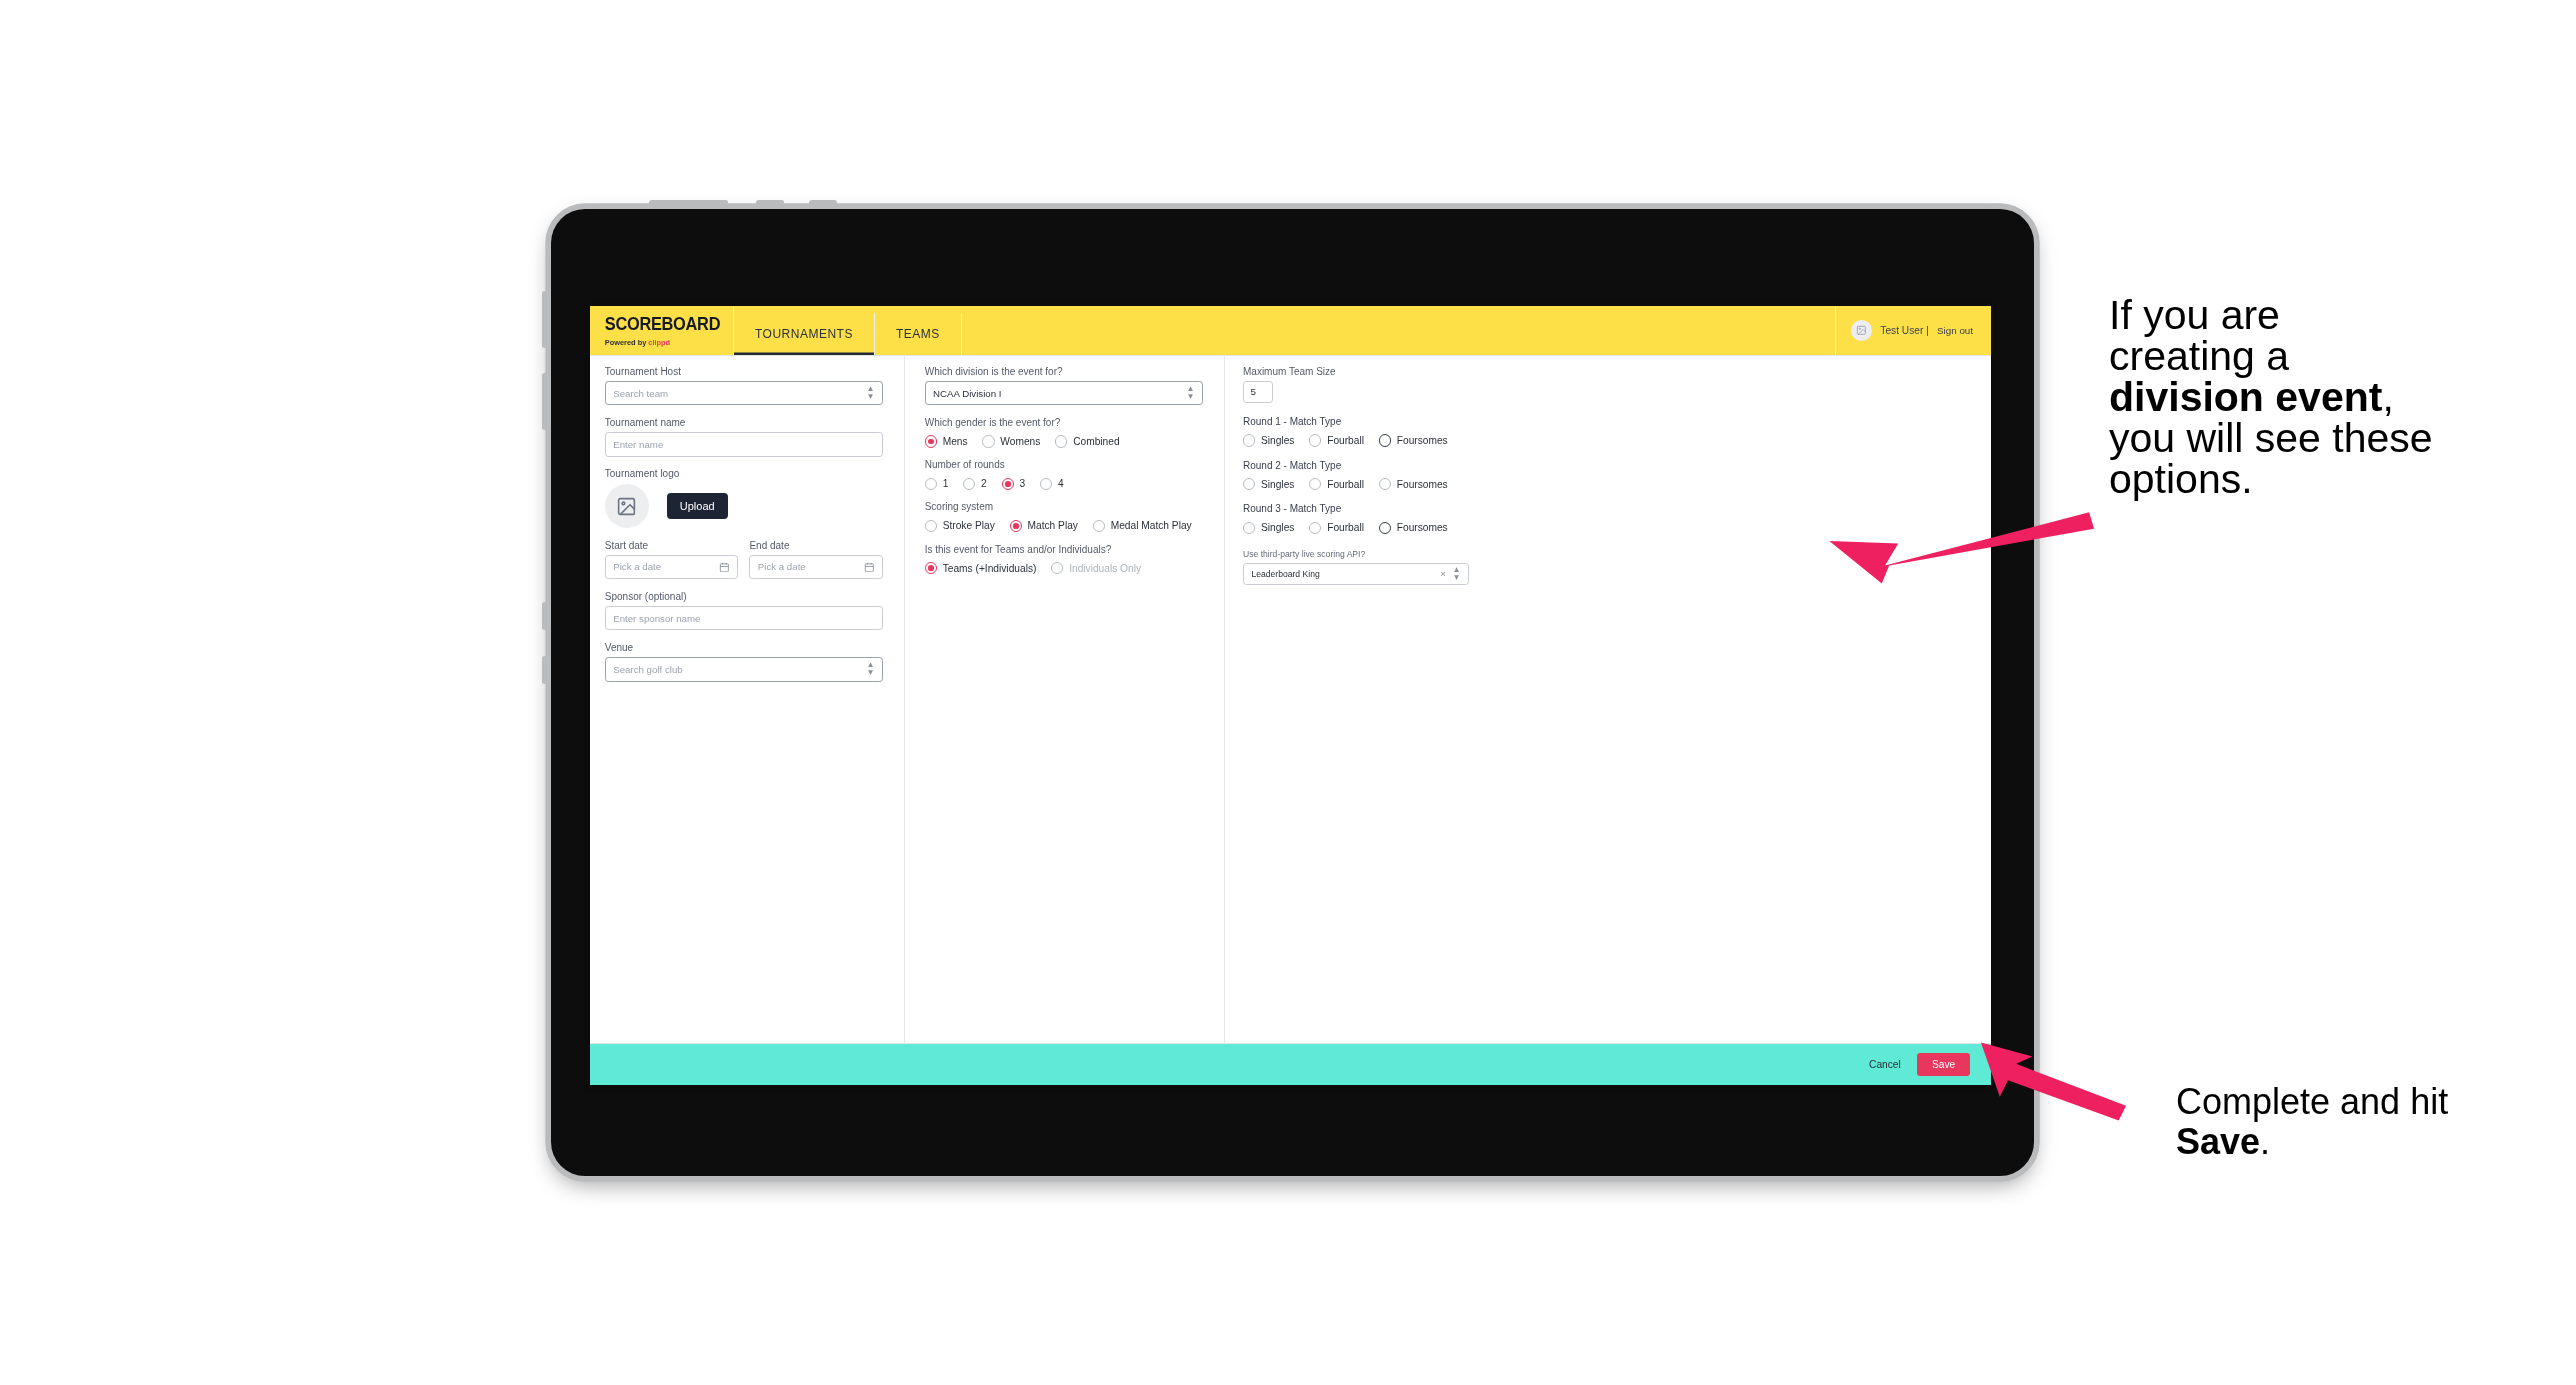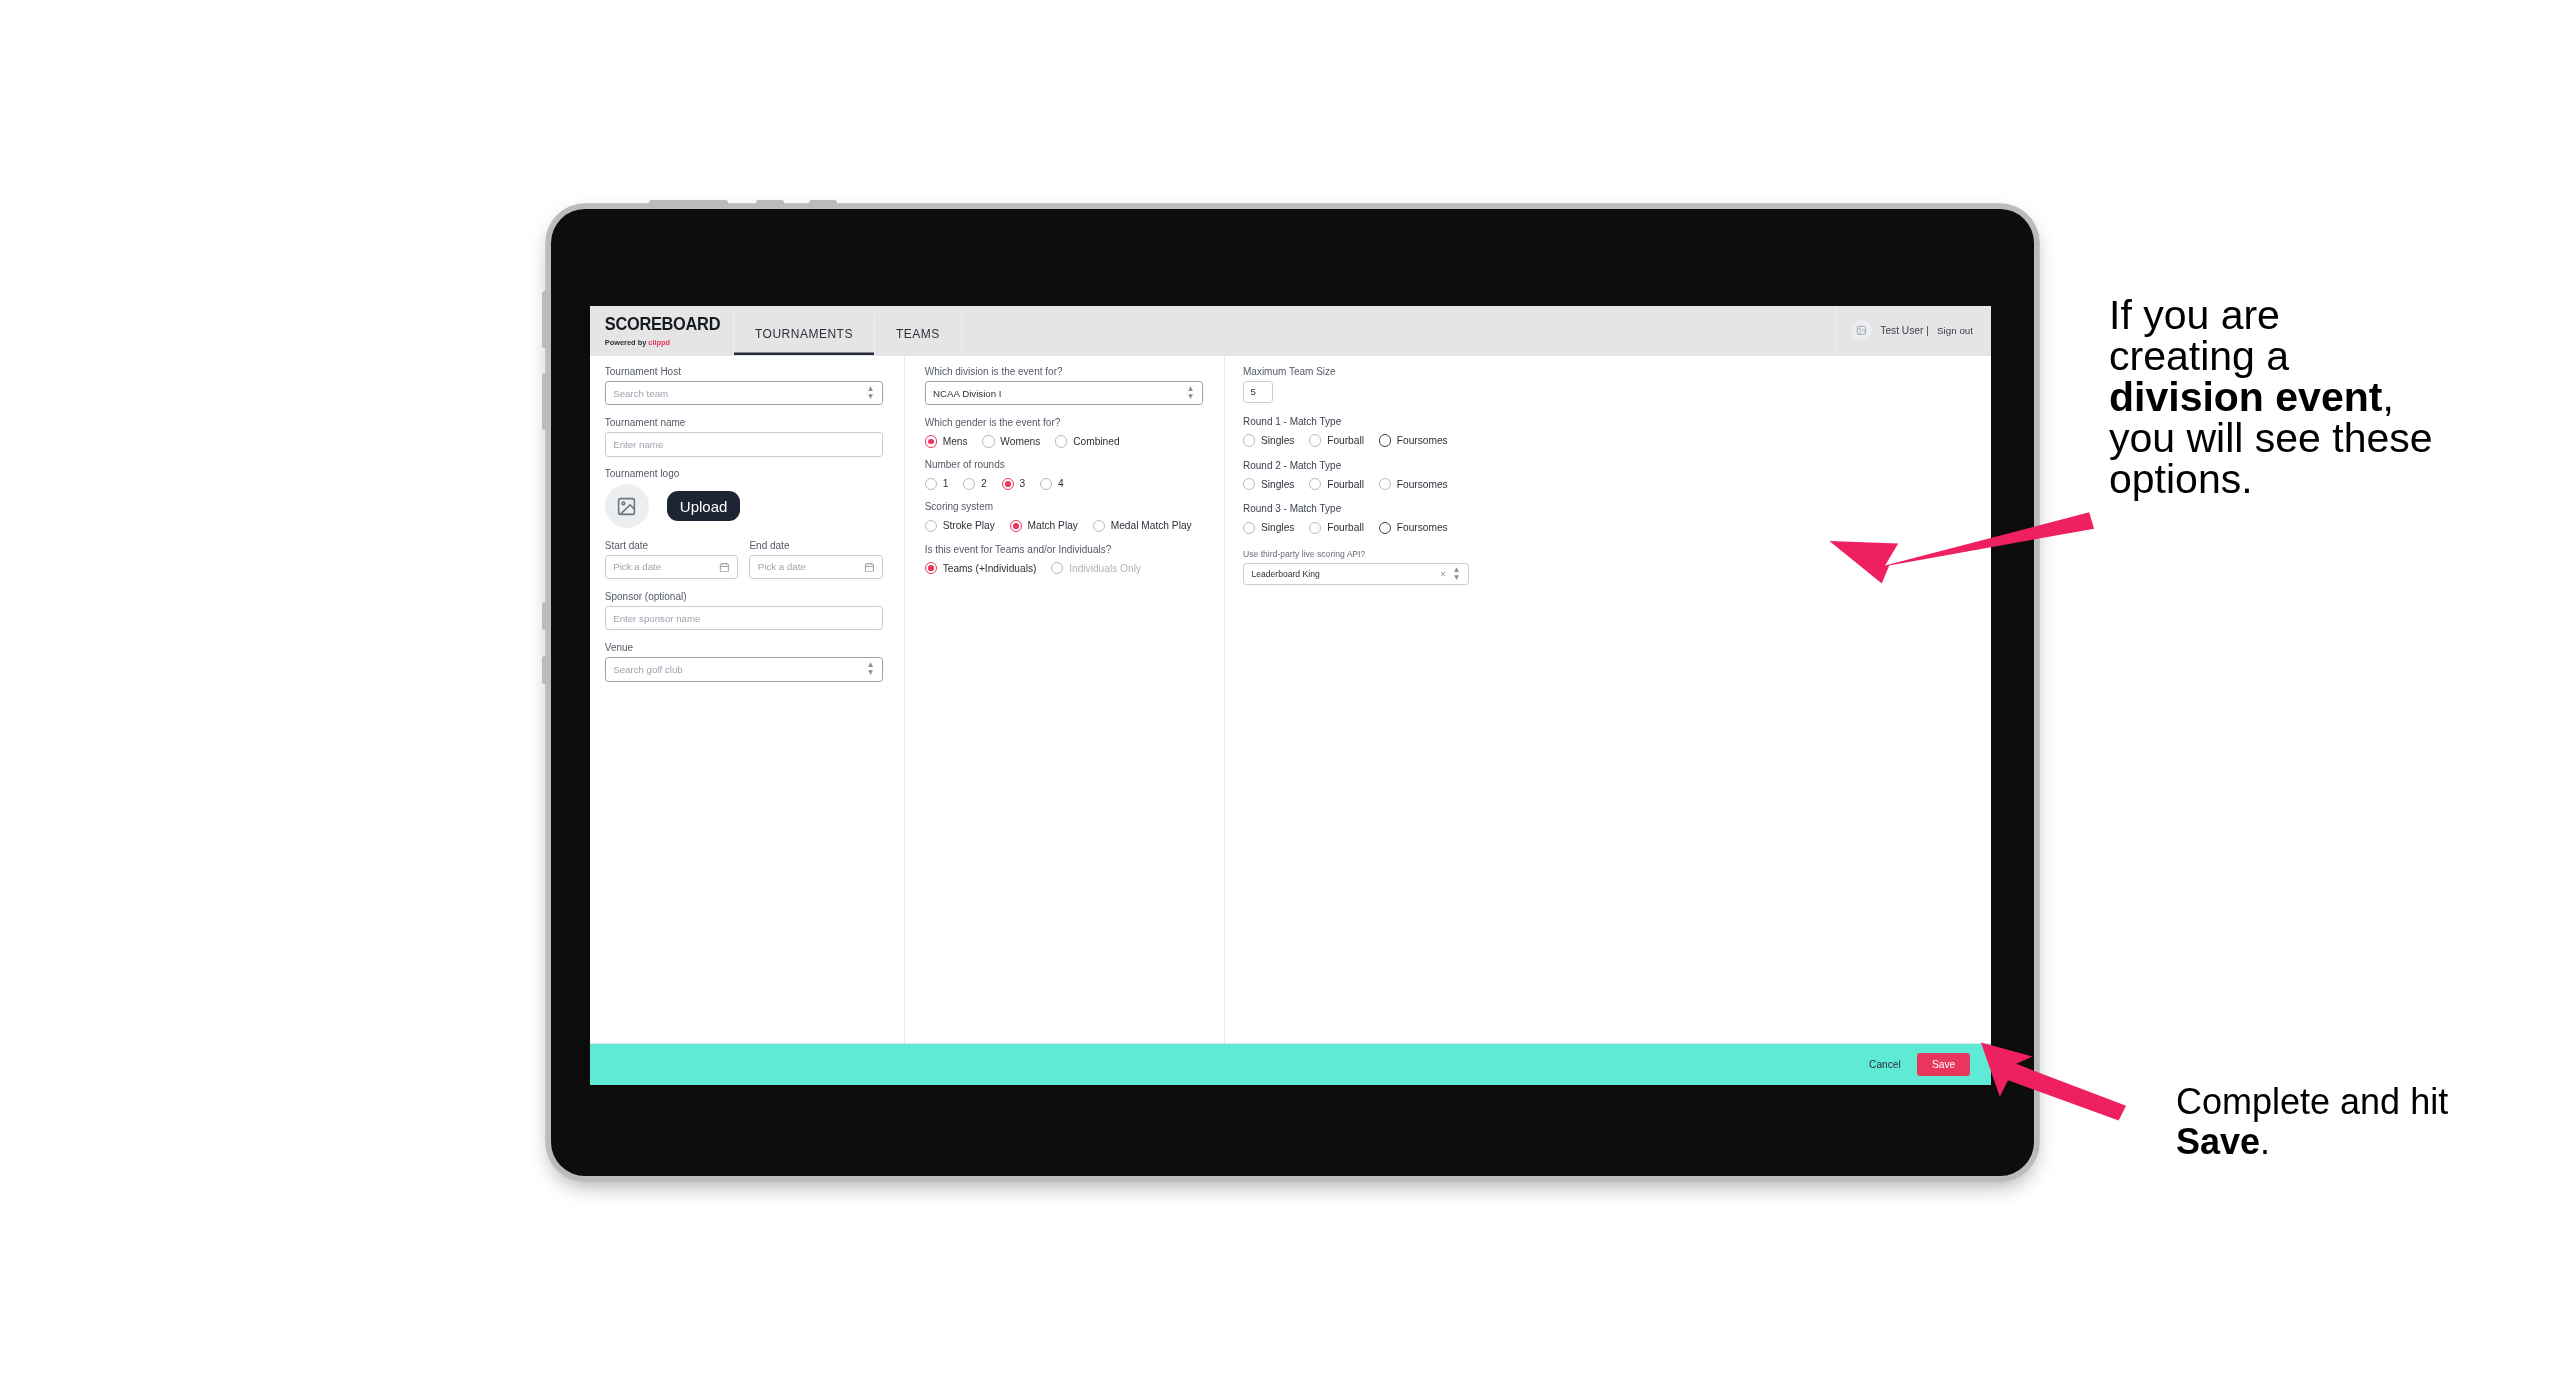--- a/index.html
+++ b/index.html
@@ -38,21 +38,21 @@
     box-shadow:0 1.6px 6.6px rgba(0,0,0,.18);
     overflow:hidden;
     display:flex;flex-direction:column;
   }
 
   
   #appheader{
     height:49px;flex:0 0 49px;
     display:flex;align-items:stretch;
     border-bottom:0.8px solid #e2e4e7;
-    background:#e5e5e5;position:relative;
+    background:#fde047;position:relative;
   }
   .brand{
     width:144px;display:flex;flex-direction:column;
     justify-content:center;padding-left:14.8px;box-sizing:border-box;
     border-right:0.8px solid #eceef0;
   }
   .brand-title{
     font-size:16.4px;font-weight:bold;letter-spacing:-0.3px;
     color:#151a22;font-family:"Liberation Sans",sans-serif;
     transform:scaleY(1.12);transform-origin:left center;
@@ -104,22 +104,22 @@
   .finput .rt{margin-left:auto;display:flex;align-items:center;gap:6.6px;color:#8a909b;}
   .chev{font-size:8.2px;line-height:1;display:flex;flex-direction:column;}
 
   
   .logorow{display:flex;align-items:center;gap:18px;margin-top:4.9px;}
   .logocircle{
     width:44px;height:44px;border-radius:50%;background:#eceef0;
     display:flex;align-items:center;justify-content:center;color:#6d7482;
   }
   .uploadbtn{
-    background:#1d2433;color:#fff;font-size:15px;
-    padding:6.6px 13px;border-radius:11px;cursor:pointer;
+    background:#1d2433;color:#fff;font-size:11px;
+    padding:6.6px 13px;border-radius:4px;cursor:pointer;
   }
 
   .daterow{display:flex;gap:11px;}
   .daterow > div{flex:1;}
 
   
   .radiorow{display:flex;align-items:center;gap:6.6px;margin-top:7.4px;flex-wrap:wrap;}
   .ritem{display:flex;align-items:center;gap:5.7px;margin-right:8.2px;}
   .ring{
     width:12.3px;height:12.3px;border-radius:50%;

